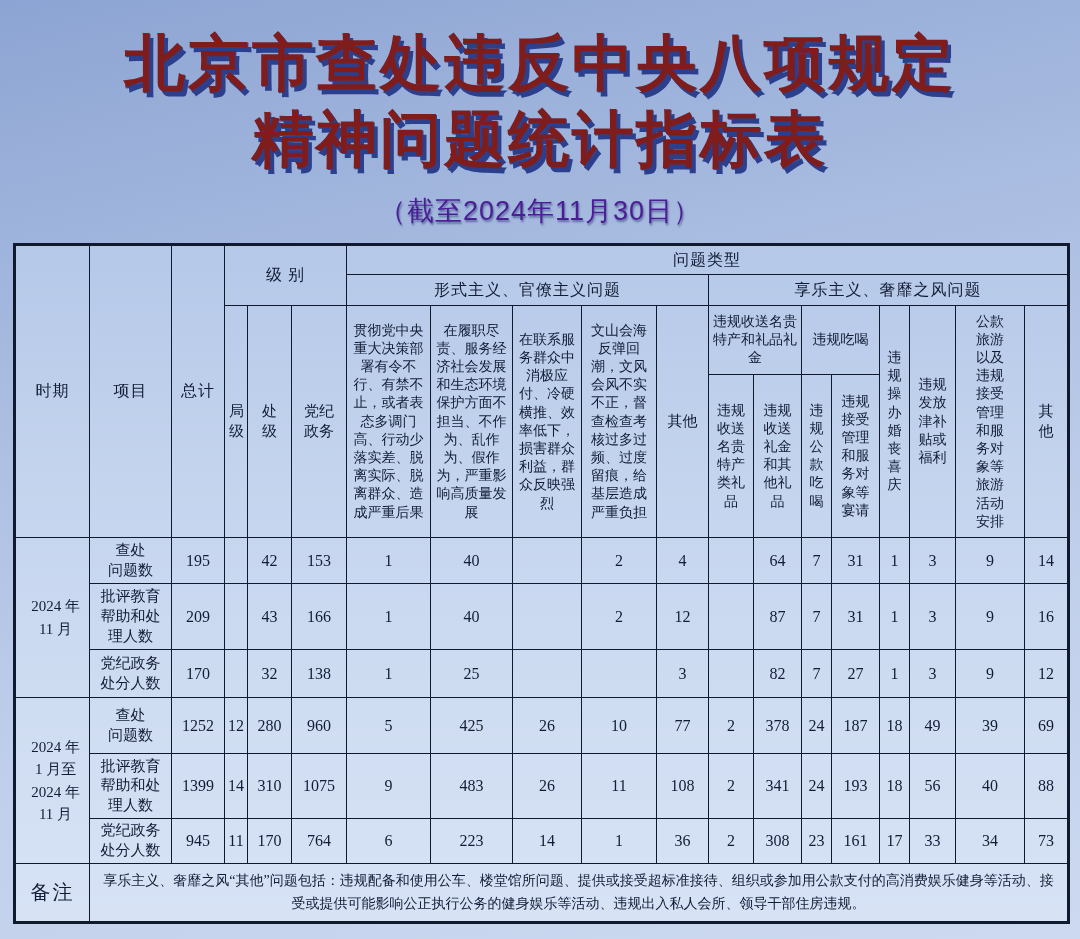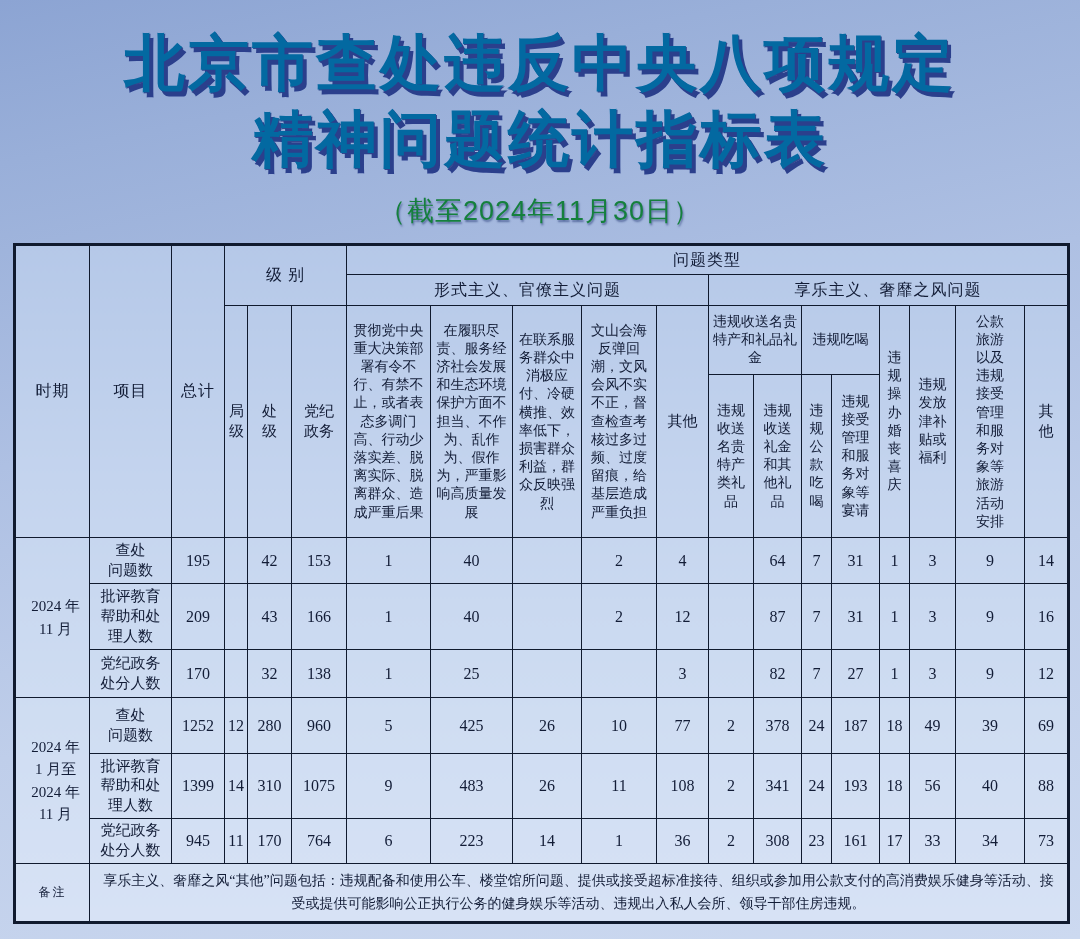--- a/index.html
+++ b/index.html
@@ -3,25 +3,25 @@
 <meta charset="utf-8">
 <style>
   html,body { margin:0; padding:0; }
   body {
     width:1080px; height:939px; overflow:hidden;
     background: linear-gradient(168deg,#8CA4D3 0%,#99AFD9 14%,#AEC0E3 40%,#BFCEEA 65%,#CCD9F0 100%);
     font-family:"Liberation Sans","DejaVu Sans",sans-serif;
   }
   .title {
     text-align:center; margin:26px 0 0 0; font-size:61px; font-weight:bold;
-    color:#0369a1; letter-spacing:3px; line-height:1.24;
+    color:#7f1d1d; letter-spacing:3px; line-height:1.24;
     text-shadow:4px 5px 0 #2b3f8c, 1px 1px 0 #33488f;
   }
   .subtitle {
-    text-align:center; margin-top:16px; font-size:27px; color:#15803d;
+    text-align:center; margin-top:16px; font-size:27px; color:#4c1d95;
     letter-spacing:1px; text-shadow:1px 2px 2px rgba(28,48,110,0.55);
   }
   .table-wrap { width:1054px; margin:14px auto 0 auto; }
   table {
     border-collapse:collapse; table-layout:fixed; width:1054px;
     background: linear-gradient(180deg,#b5c8e8 0%,#c4d4ee 35%,#cfddf2 70%,#d7e2f5 100%);
     border:3px solid #101a2e;
     font-family:"Liberation Serif","DejaVu Serif",serif;
   }
   td {
@@ -30,21 +30,21 @@
   }
   thead td { font-size:15px; line-height:1.3; }
   .grp  { font-size:16px; letter-spacing:1px; }
   .p4 { padding:2px 4px; }
   .p8 { padding:2px 8px; }
   .p15 { padding:2px 15px; }
   .hdr-tall { font-size:14px; line-height:1.3; }
   tbody td { font-size:16px; }
   .period-cell { font-size:15px; line-height:1.5; white-space:pre-line;padding-left:8px; }
   .item-cell { font-size:15px; line-height:1.32; white-space:pre-line; }
-  .remark-label { font-size:12px; letter-spacing:2px; }
+  .remark-label { font-size:20px; letter-spacing:2px; }
   .remark-text {
     text-align:center; font-size:14px; line-height:1.6;
     padding:6px 10px; word-break:break-all;
   }
 </style>
 </head>
 <body>
 
 <div class="title">
   <div>北京市查处违反中央八项规定</div>

